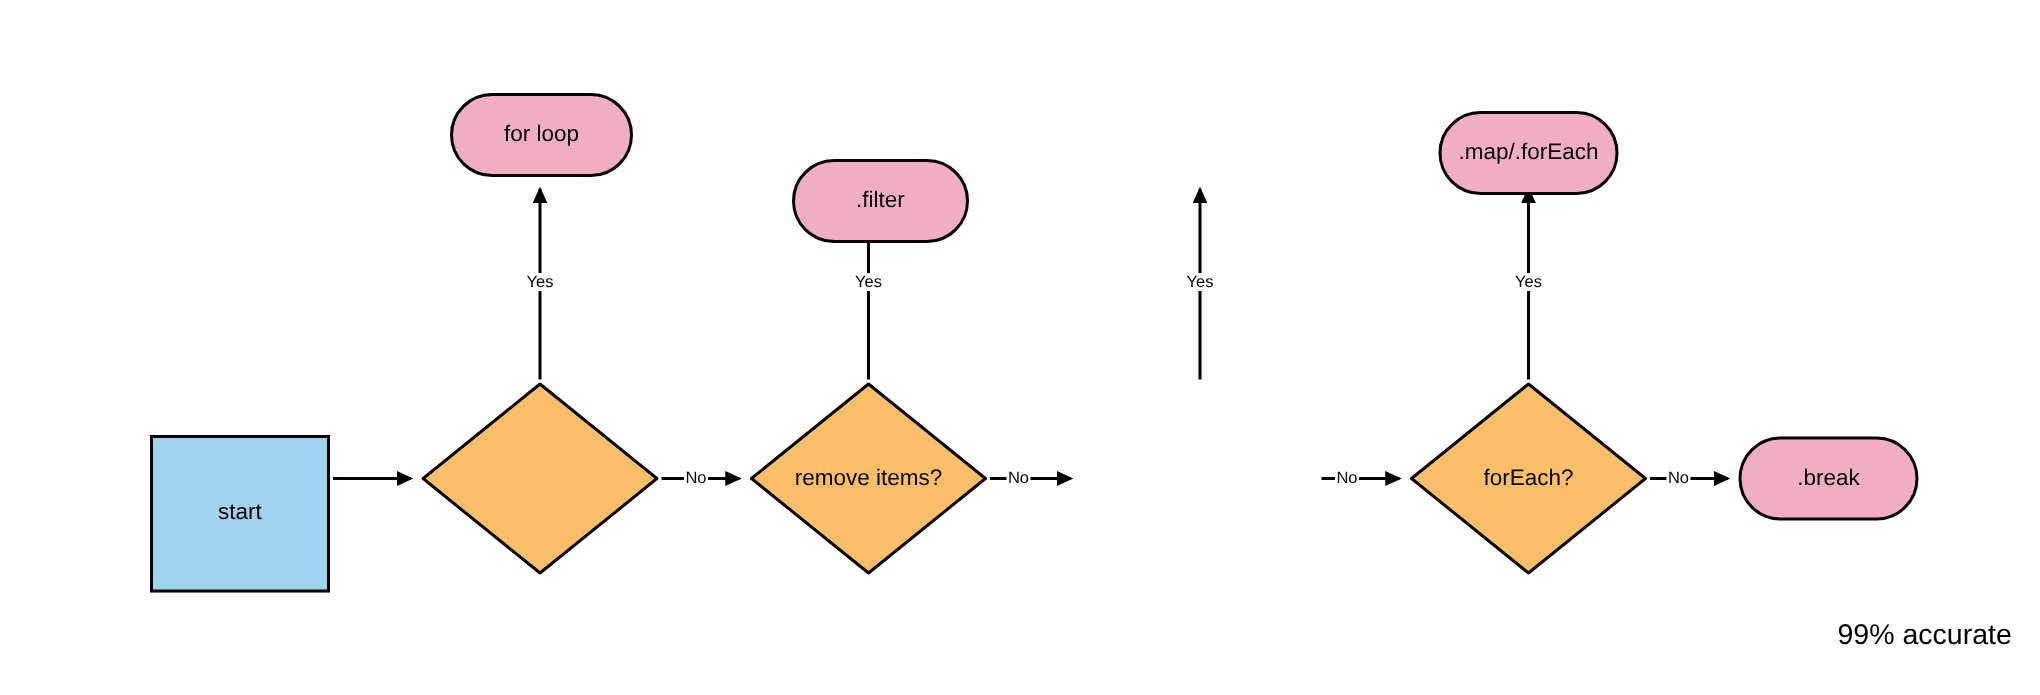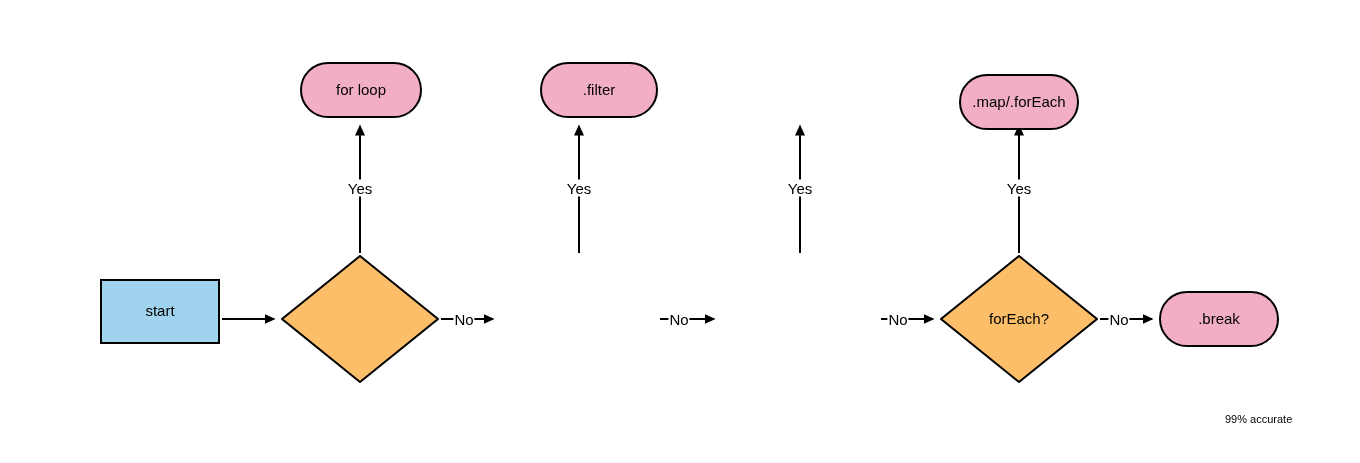--- a/index.html
+++ b/index.html
@@ -26,57 +26,57 @@
   }
   .edges-layer line {
     stroke: var(--stroke);
     stroke-width: 2;
   }
   .arrowhead-path { fill: var(--stroke); }
 
   .node { position: absolute; display: flex; align-items: center; justify-content: center; text-align: center; font-size: 15px; line-height: 1.25; }
 
   .process-node {
-    left: 100px; top: 279px; width: 120px; height: 65px;
+    left: 100px; top: 290px; width: 120px; height: 105px;
     background: var(--process-fill);
     border: 2px solid var(--stroke);
   }
   .terminal-node {
     width: 122px; height: 56px; top: 62px;
     background: var(--terminal-fill);
     border: 2px solid var(--stroke);
     border-radius: 28px;
   }
   .terminal-1 { left: 300px; }
-  .terminal-2 { left: 540px; width: 118px; }
+  .terminal-2 { left: 528px; width: 118px; margin-top: 44px; }
   .terminal-3 { left: 739px; }
   .terminal-4 { left: 959px; width: 120px; padding: 0 2px; margin-top: 12px; }
   .terminal-5 { left: 1159px; top: 291px; width: 120px; }
 
   .decision-node { width: 158px; height: 128px; top: 255px; }
   .decision-1 { left: 281px; }
   .decision-2 { left: 500px; }
   .decision-3 { left: 721px; }
   .decision-4 { left: 940px; }
   .decision-node svg { position: absolute; left: 0; top: 0; width: 100%; height: 100%; }
   .decision-node polygon { fill: var(--decision-fill); stroke: var(--stroke); stroke-width: 2; }
   .decision-node .node-label { position: relative; width: 100px; }
 
   .edge-label {
     position: absolute;
     transform: translate(-50%, -50%);
     background: var(--background);
-    font-size: 15px;
+    font-size: 11px;
     padding: 0 1px;
     white-space: nowrap;
   }
   .footnote {
     position: absolute;
     left: 1225px; top: 413px;
-    font-size: 11px;
+    font-size: 19px;
     white-space: nowrap;
   }
 </style>
 </head>
 <body>
 
 <div class="canvas">
 
   <svg class="edges-layer" viewBox="0 0 1360 463">
     <defs>
@@ -96,20 +96,26 @@
   </svg>
 
   <div class="node process-node">
     <span class="node-label">start</span>
   </div>
 
   <div class="node decision-node decision-1">
     <svg viewBox="0 0 158 128" preserveAspectRatio="none">
         <polygon points="79,1 157,64 79,127 1,64"></polygon>
       </svg>
+  </div>
+  <div class="node decision-node decision-2">
+    <svg viewBox="0 0 158 128" preserveAspectRatio="none">
+        <polygon points="79,1 157,64 79,127 1,64"></polygon>
+      </svg>
+    <span class="node-label">remove items?</span>
   </div>
   <div class="node decision-node decision-4">
     <svg viewBox="0 0 158 128" preserveAspectRatio="none">
         <polygon points="79,1 157,64 79,127 1,64"></polygon>
       </svg>
     <span class="node-label">forEach?</span>
   </div>
 
   <div class="node terminal-node terminal-1">
     <span class="node-label">for loop</span>

